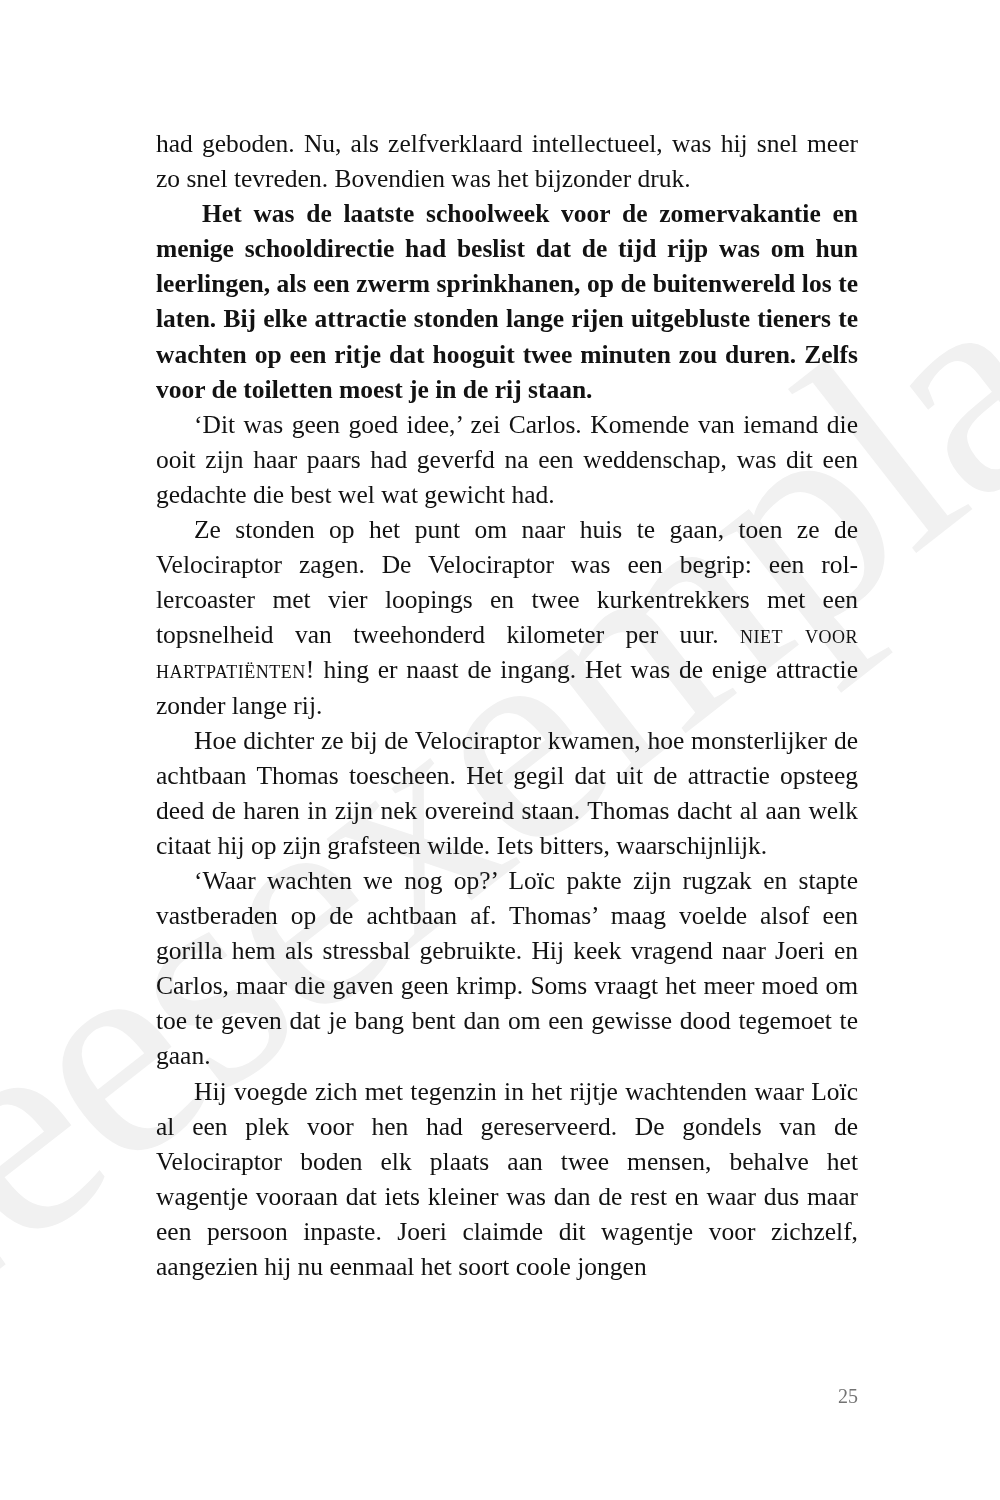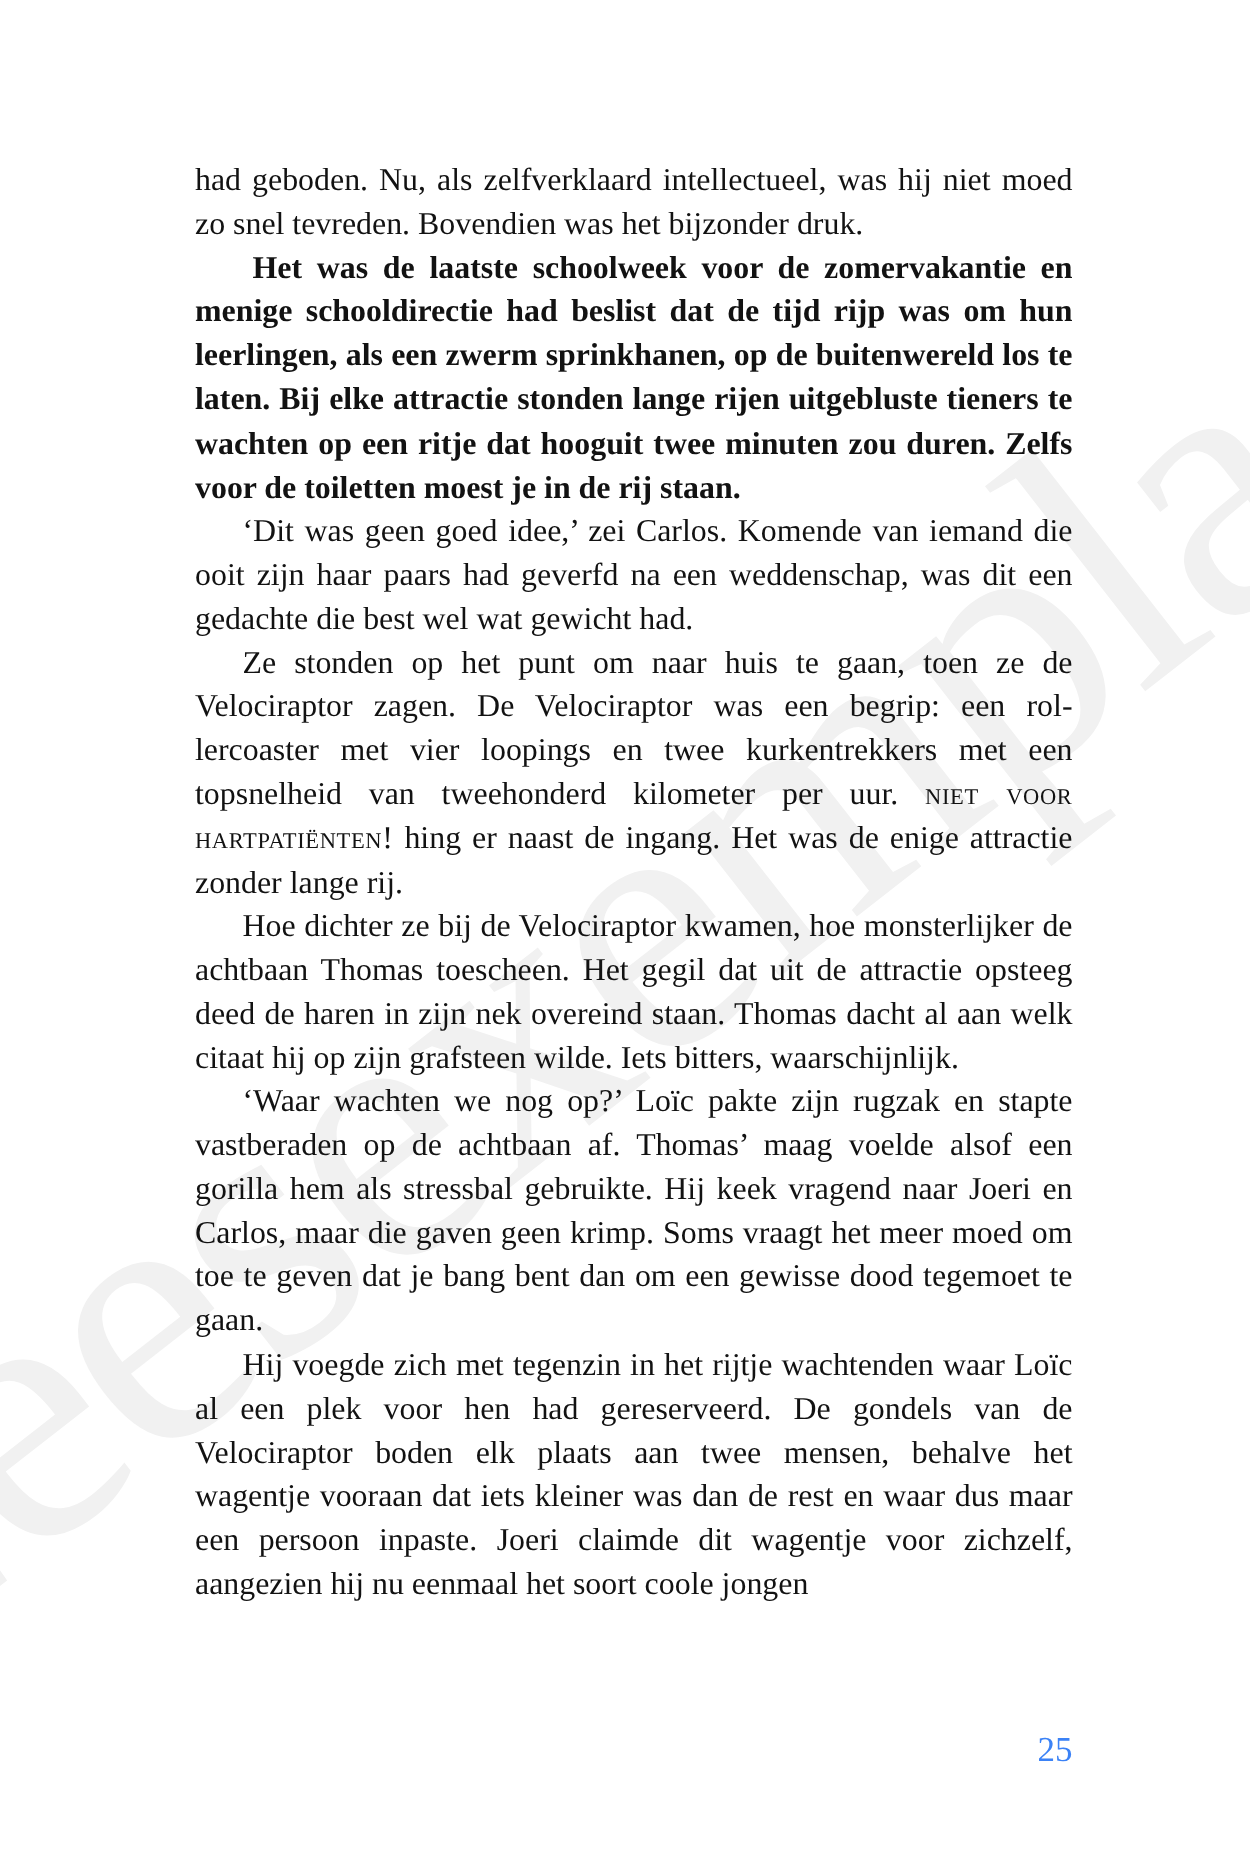--- a/index.html
+++ b/index.html
@@ -77,38 +77,38 @@
     font-variant: small-caps;
     font-feature-settings: "smcp" 1;
     letter-spacing: 0.5px;
   }
 
   
   #page-number {
     position: absolute;
     right: 142px;
     top: 1385px;
-    font-size: 28px;
-    color: #3b82f6;
+    font-size: 20px;
+    color: #737373;
     z-index: 2;
     font-family: "Liberation Serif", "DejaVu Serif", serif;
   }
 </style>
 </head>
 <body>
 
 <div id="page" style="background: rgb(255, 255, 255);">
 
   <div id="watermark-layer">
     <div id="watermark-text" style="color: rgb(241, 241, 241); transform: translate(-50%, -50%) rotate(-38deg);">Leesexemplaar</div>
   </div>
 
   <div id="text-column">
 
-    <p class="para first-para">had geboden. Nu, als zelfverklaard intellectueel, was hij niet moed zo snel tevreden. Bovendien was het bijzonder druk.</p>
+    <p class="para first-para">had geboden. Nu, als zelfverklaard intellectueel, was hij snel meer zo snel tevreden. Bovendien was het bijzonder druk.</p>
 
     <p class="para extra-indent"> Het was de laatste schoolweek voor de zomervakantie en menige schooldirectie had beslist dat de tijd rijp was om hun leerlingen, als een zwerm sprinkhanen, op de buitenwereld los te laten. Bij elke attractie stonden lange rijen uitgebluste tieners te wachten op een ritje dat hooguit twee minuten zou duren. Zelfs voor de toiletten moest je in de rij staan.</p>
 
     <p class="para">‘Dit was geen goed idee,’ zei Carlos. Komende van iemand die ooit zijn haar paars had geverfd na een weddenschap, was dit een gedachte die best wel wat gewicht had.</p>
 
     <p class="para"><span>Ze stonden op het punt om naar huis te gaan, toen ze de Velociraptor zagen. De Velociraptor was een begrip: een rol­lercoaster met vier loopings en twee kurkentrekkers met een topsnelheid van tweehonderd kilometer per uur. </span><span class="smallcaps">niet voor hartpatiënten!</span><span> hing er naast de ingang. Het was de enige attractie zonder lange rij.</span></p>
 
     <p class="para">Hoe dichter ze bij de Velociraptor kwamen, hoe monster­lijker de achtbaan Thomas toescheen. Het gegil dat uit de attractie opsteeg deed de haren in zijn nek overeind staan. Thomas dacht al aan welk citaat hij op zijn grafsteen wilde. Iets bitters, waarschijnlijk.</p>
 
     <p class="para">‘Waar wachten we nog op?’ Loïc pakte zijn rugzak en stapte vastberaden op de achtbaan af. Thomas’ maag voelde alsof een gorilla hem als stressbal gebruikte. Hij keek vragend naar Joeri en Carlos, maar die gaven geen krimp. Soms vraagt het meer moed om toe te geven dat je bang bent dan om een gewisse dood tegemoet te gaan.</p>

